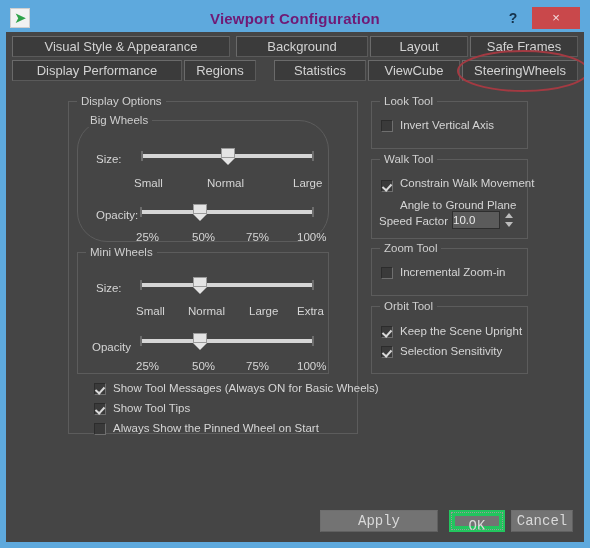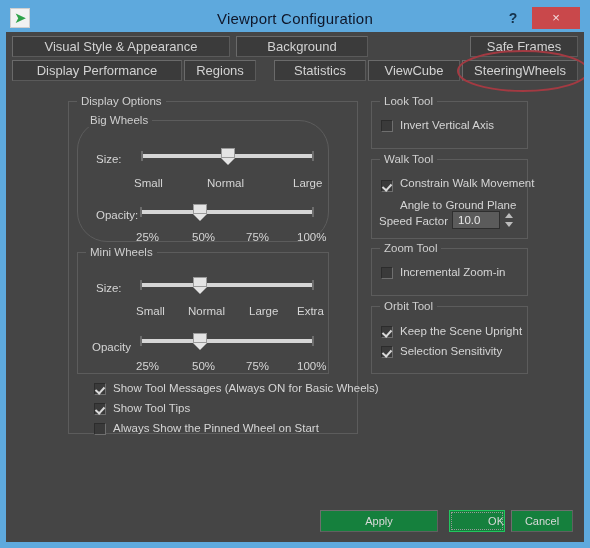--- a/index.html
+++ b/index.html
@@ -44,22 +44,23 @@
     font-weight: bold;
     line-height: 17px;
     font-family: "DejaVu Sans", sans-serif;
   }
   #title-text {
     position: absolute;
     left: 0; top: 4px;
     width: 578px;
     text-align: center;
     font-size: 15px;
-    color: #0f172a;
+    color: #701a75;
     letter-spacing: 0.2px;
+    font-weight: bold;
   }
   #help-btn {
     position: absolute;
     right: 62px; top: 2px;
     width: 18px; height: 20px;
     color: #15324c;
     font-size: 14px;
     font-weight: bold;
     text-align: center;
     line-height: 20px;
@@ -192,56 +193,55 @@
 
   
   .numfield {
     position: absolute;
     background: #5b5b5b;
     border: 1px solid #2e2e2e;
     box-sizing: border-box;
     color: #e8e8e8;
     font-size: 11.5px;
     text-align: left;
-    padding-left: 5px;
     line-height: 16px;
   }
   .spin {
     position: absolute;
     width: 11px; height: 18px;
     background: #454545;
   }
   .spin .up, .spin .dn {
     position: absolute;
     left: 2px;
     width: 0; height: 0;
     border-left: 4px solid transparent;
     border-right: 4px solid transparent;
   }
   .spin .up { top: 2px; border-bottom: 5px solid #bdbdbd; }
   .spin .dn { bottom: 2px; border-top: 5px solid #bdbdbd; }
 
   
   .btn {
     position: absolute;
-    background: #15803d;
+    background: #737373;
     border: 1px solid #606060;
     border-top-color: #6e6e6e;
     border-left-color: #6e6e6e;
     box-sizing: border-box;
     color: #d9d9d9;
-    font-size: 11px;
+    font-size: 14px;
     text-align: center;
     line-height: 20px;
+    font-family: Liberation Mono, monospace;
   }
   .btn.focused {
-    border: 1px solid #22c55e;
+    border: 6px solid #22c55e;
     outline: 1px dotted #9a9a9a;
     outline-offset: -3px;
-    text-align: right;
   }
 
   
   #annot {
     position: absolute;
     pointer-events: none;
   }
 </style>
 </head>
 <body>
@@ -254,20 +254,21 @@
     </div>
     <div id="title-text">Viewport Configuration</div>
     <div id="help-btn">?</div>
     <div id="close-btn">×</div>
   </div>
 
   <div id="tabs">
     <div class="tab-row">
       <div class="tab" style="left:0px;width:218px;">Visual Style &amp; Appearance</div>
       <div class="tab" style="left:224px;width:132px;text-align:center;">Background</div>
+      <div class="tab" style="left:358px;width:98px;">Layout</div>
       <div class="tab" style="left:458px;width:108px;">Safe Frames</div>
     </div>
     <div class="tab-row">
       <div class="tab" style="left:0px;width:170px;">Display Performance</div>
       <div class="tab" style="left:172px;width:72px;">Regions</div>
       <div class="tab" style="left:262px;width:92px;">Statistics</div>
       <div class="tab" style="left:356px;width:92px;">ViewCube</div>
       <div class="tab" style="left:450px;width:116px;">SteeringWheels</div>
     </div>
   </div>

